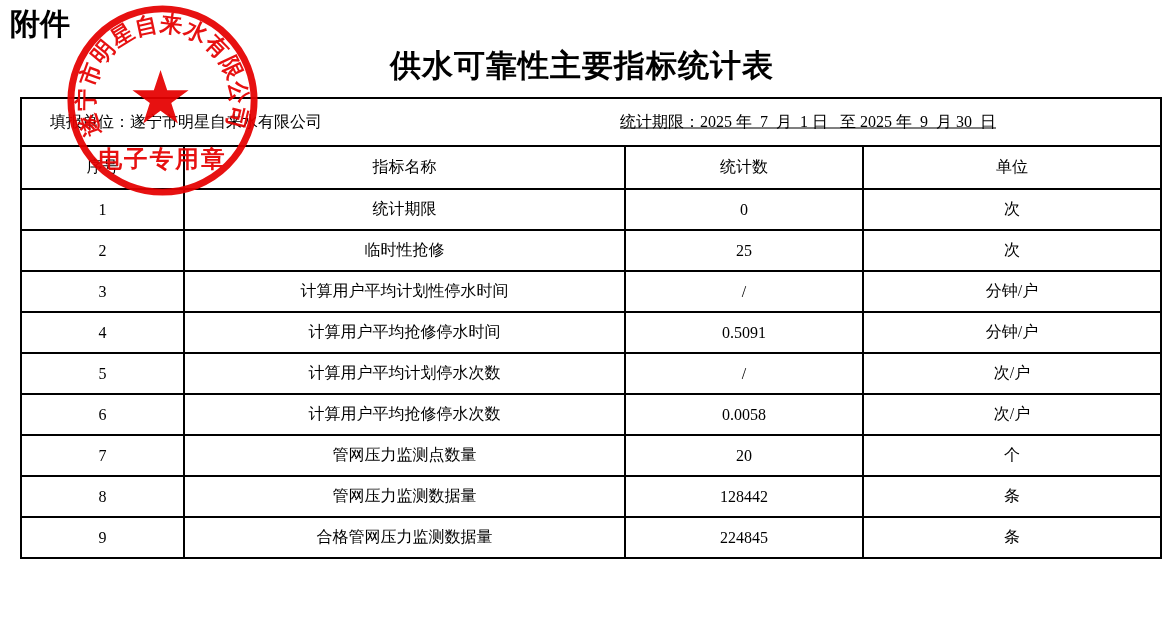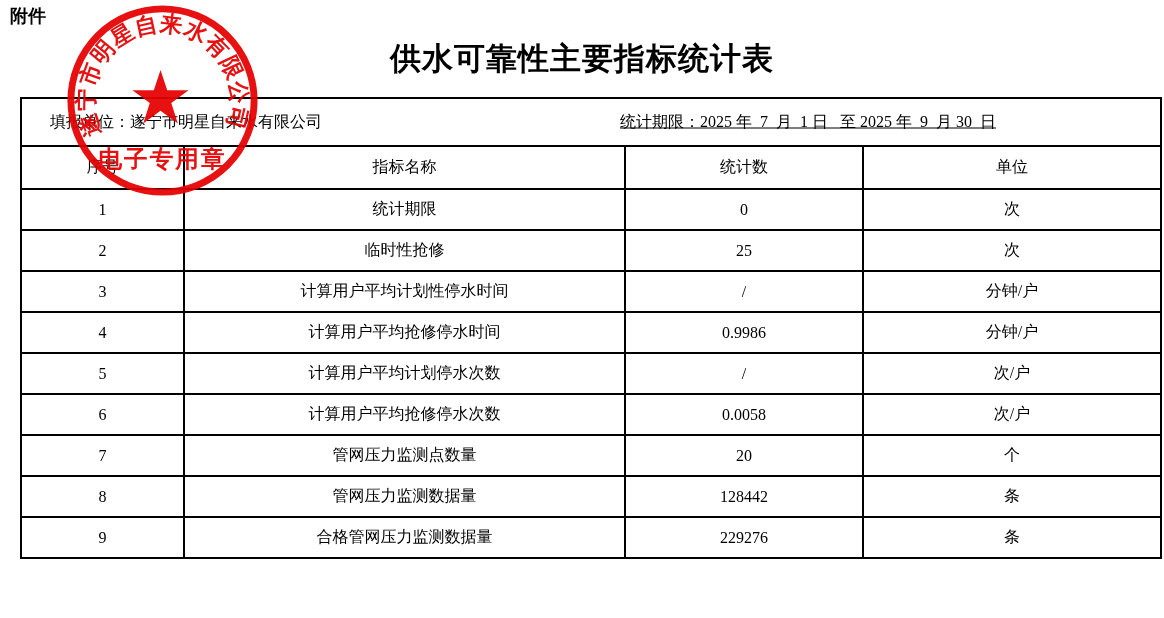--- a/index.html
+++ b/index.html
@@ -13,29 +13,29 @@
     height: 618px;
     background: #ffffff;
     font-family: "Liberation Serif", "DejaVu Serif", serif;
     color: #000;
     overflow: hidden;
   }
   .attachment {
     position: absolute;
     left: 10px;
     top: 4px;
-    font-size: 18px;
+    font-size: 30px;
     font-weight: bold;
   }
   .doc-title {
     position: absolute;
     left: 0;
     right: 0;
     top: 33px;
-    margin: 5px;
+    margin: 12px;
     text-align: center;
     font-size: 31px;
     font-weight: bold;
     letter-spacing: 1px;
   }
   table.stats-table {
     position: absolute;
     left: 20px;
     top: 97px;
     width: 1140px;
@@ -133,21 +133,21 @@
     </tr>
     <tr class="data-row">
       <td>3</td>
       <td>计算用户平均计划性停水时间</td>
       <td>/</td>
       <td>分钟/户</td>
     </tr>
     <tr class="data-row">
       <td>4</td>
       <td>计算用户平均抢修停水时间</td>
-      <td>0.9986</td>
+      <td>0.5091</td>
       <td>分钟/户</td>
     </tr>
     <tr class="data-row">
       <td>5</td>
       <td>计算用户平均计划停水次数</td>
       <td>/</td>
       <td>次/户</td>
     </tr>
     <tr class="data-row">
       <td>6</td>
@@ -163,21 +163,21 @@
     </tr>
     <tr class="data-row">
       <td>8</td>
       <td>管网压力监测数据量</td>
       <td>128442</td>
       <td>条</td>
     </tr>
     <tr class="data-row">
       <td>9</td>
       <td>合格管网压力监测数据量</td>
-      <td>229276</td>
+      <td>224845</td>
       <td>条</td>
     </tr>
   </tbody>
     </table>
 
   <svg class="seal" viewBox="0 0 200 200" aria-hidden="true">
     <circle cx="100" cy="100" r="93" fill="none" stroke-width="7" stroke="#e60000"></circle>
     <defs>
       <path id="seal-arc" d="M 38.2 132.8 A 70 70 0 1 1 161.8 132.8" fill="none"></path>
     </defs>

